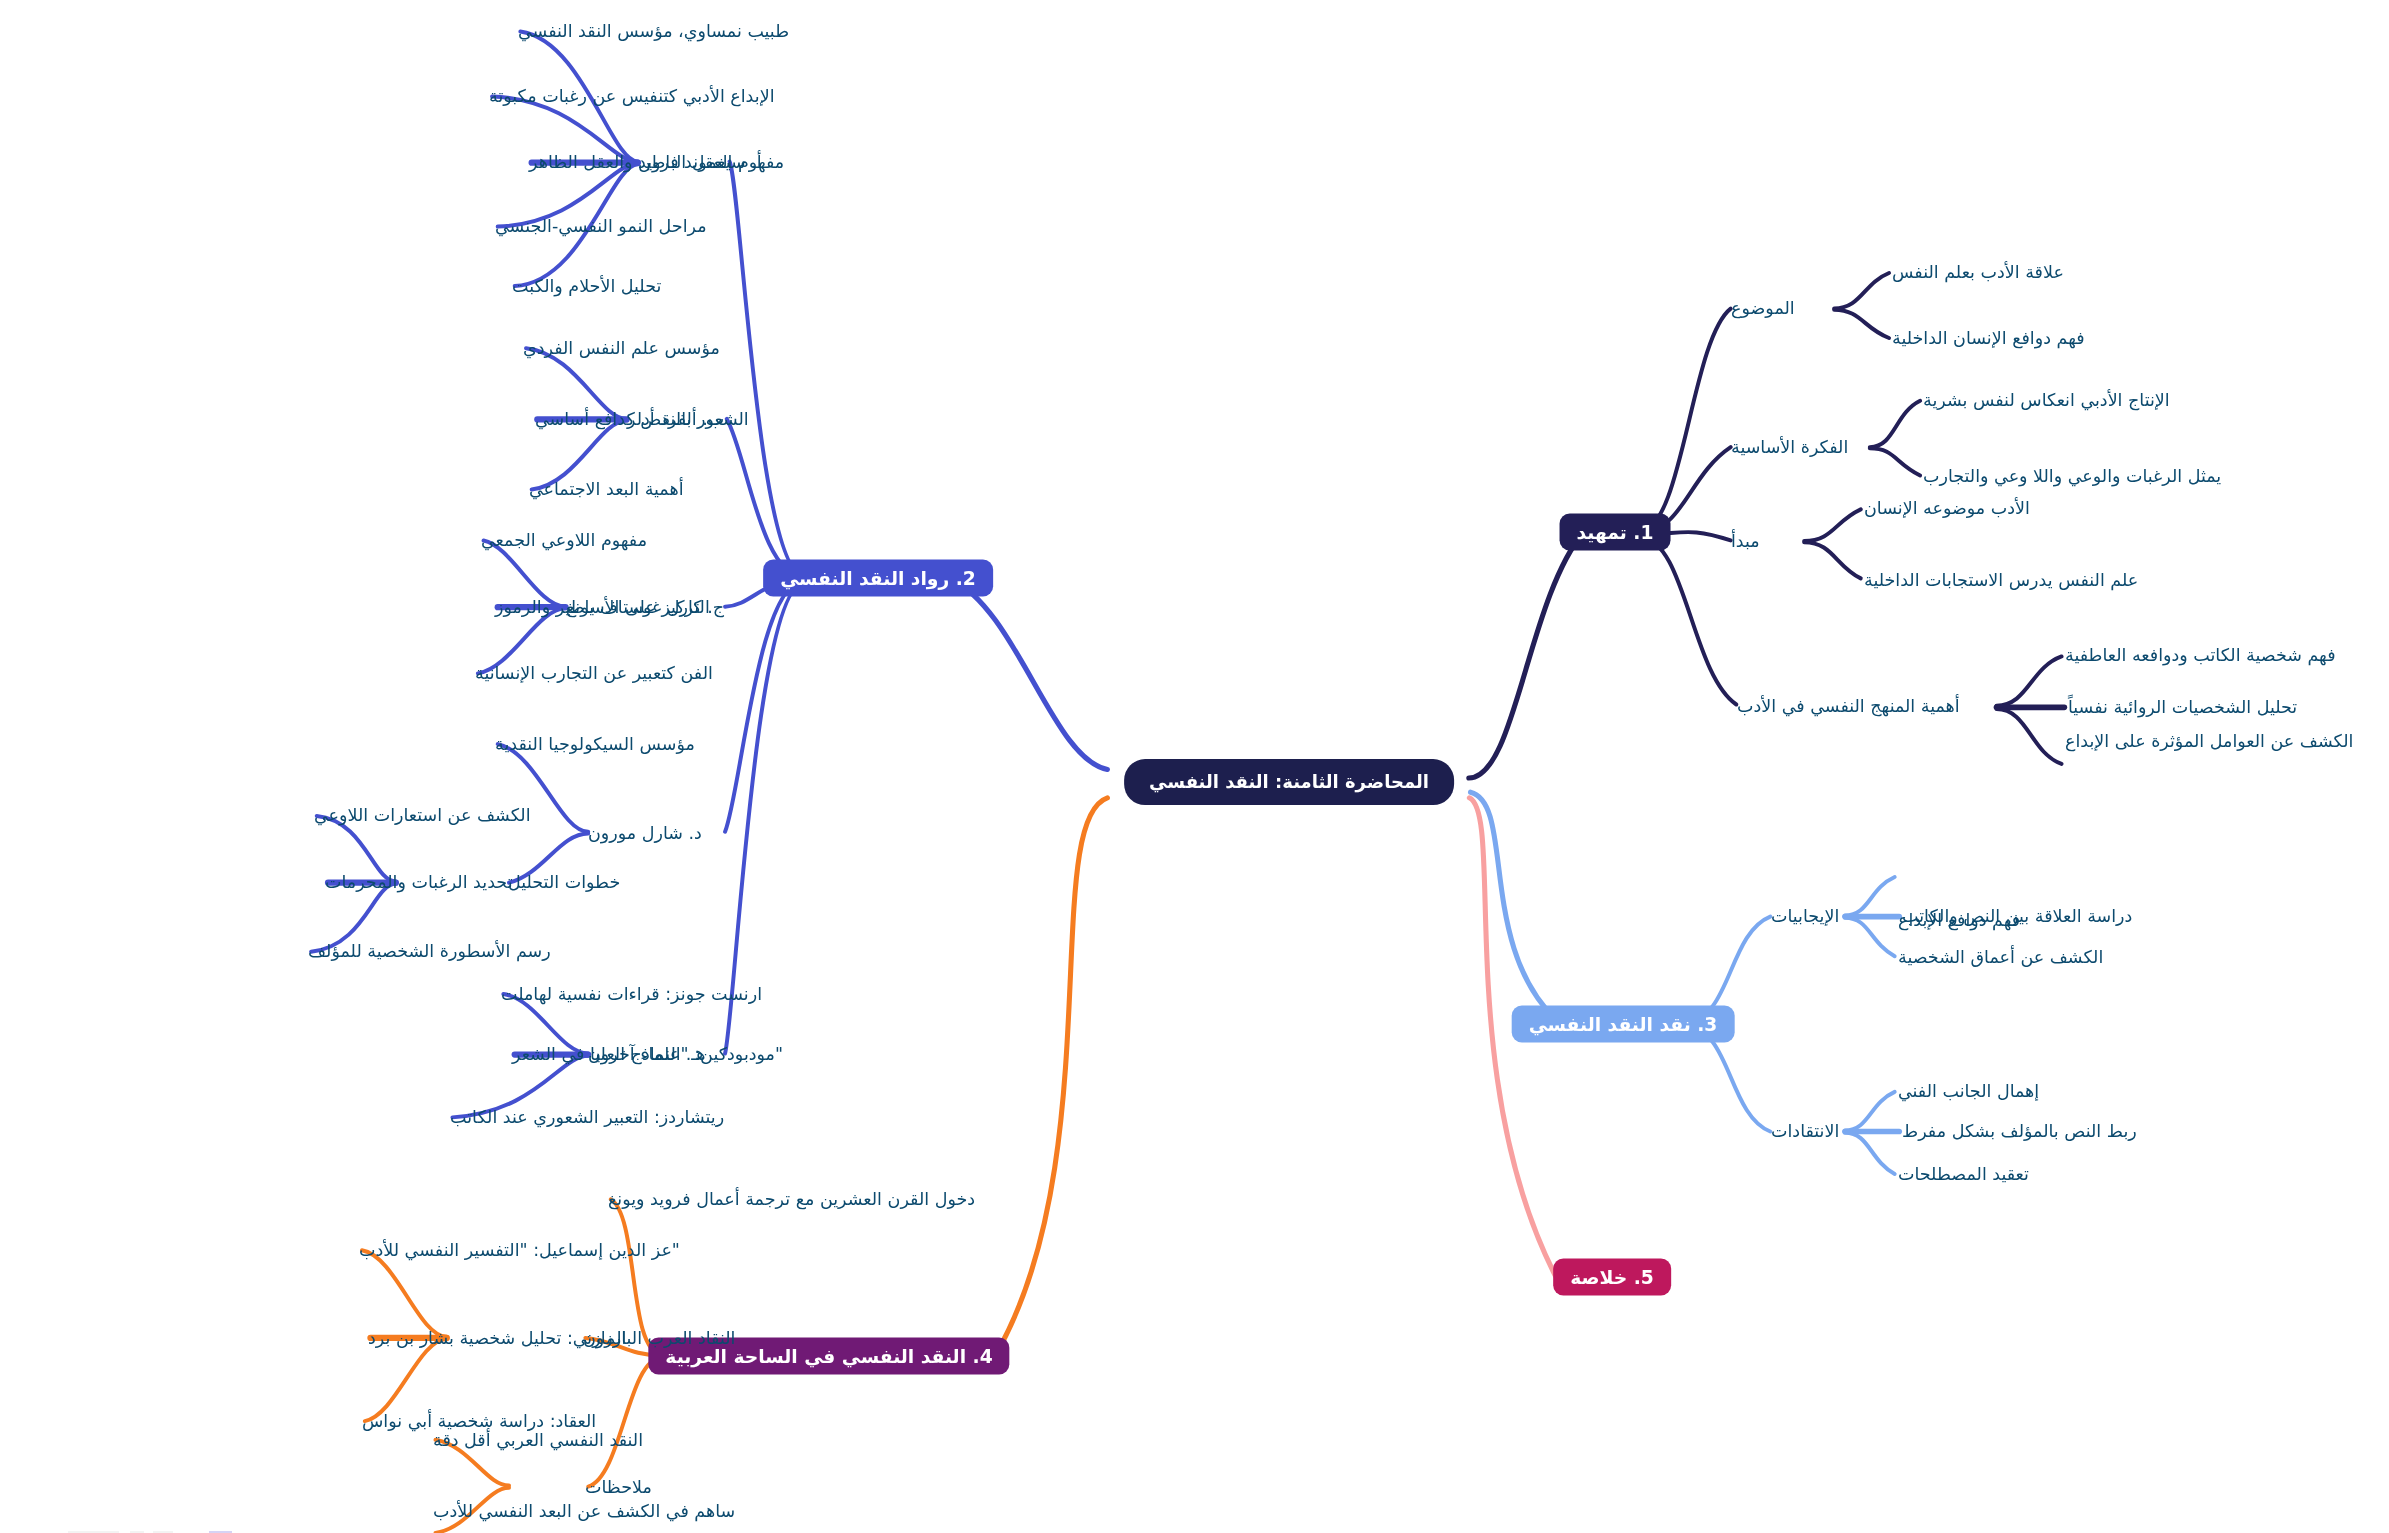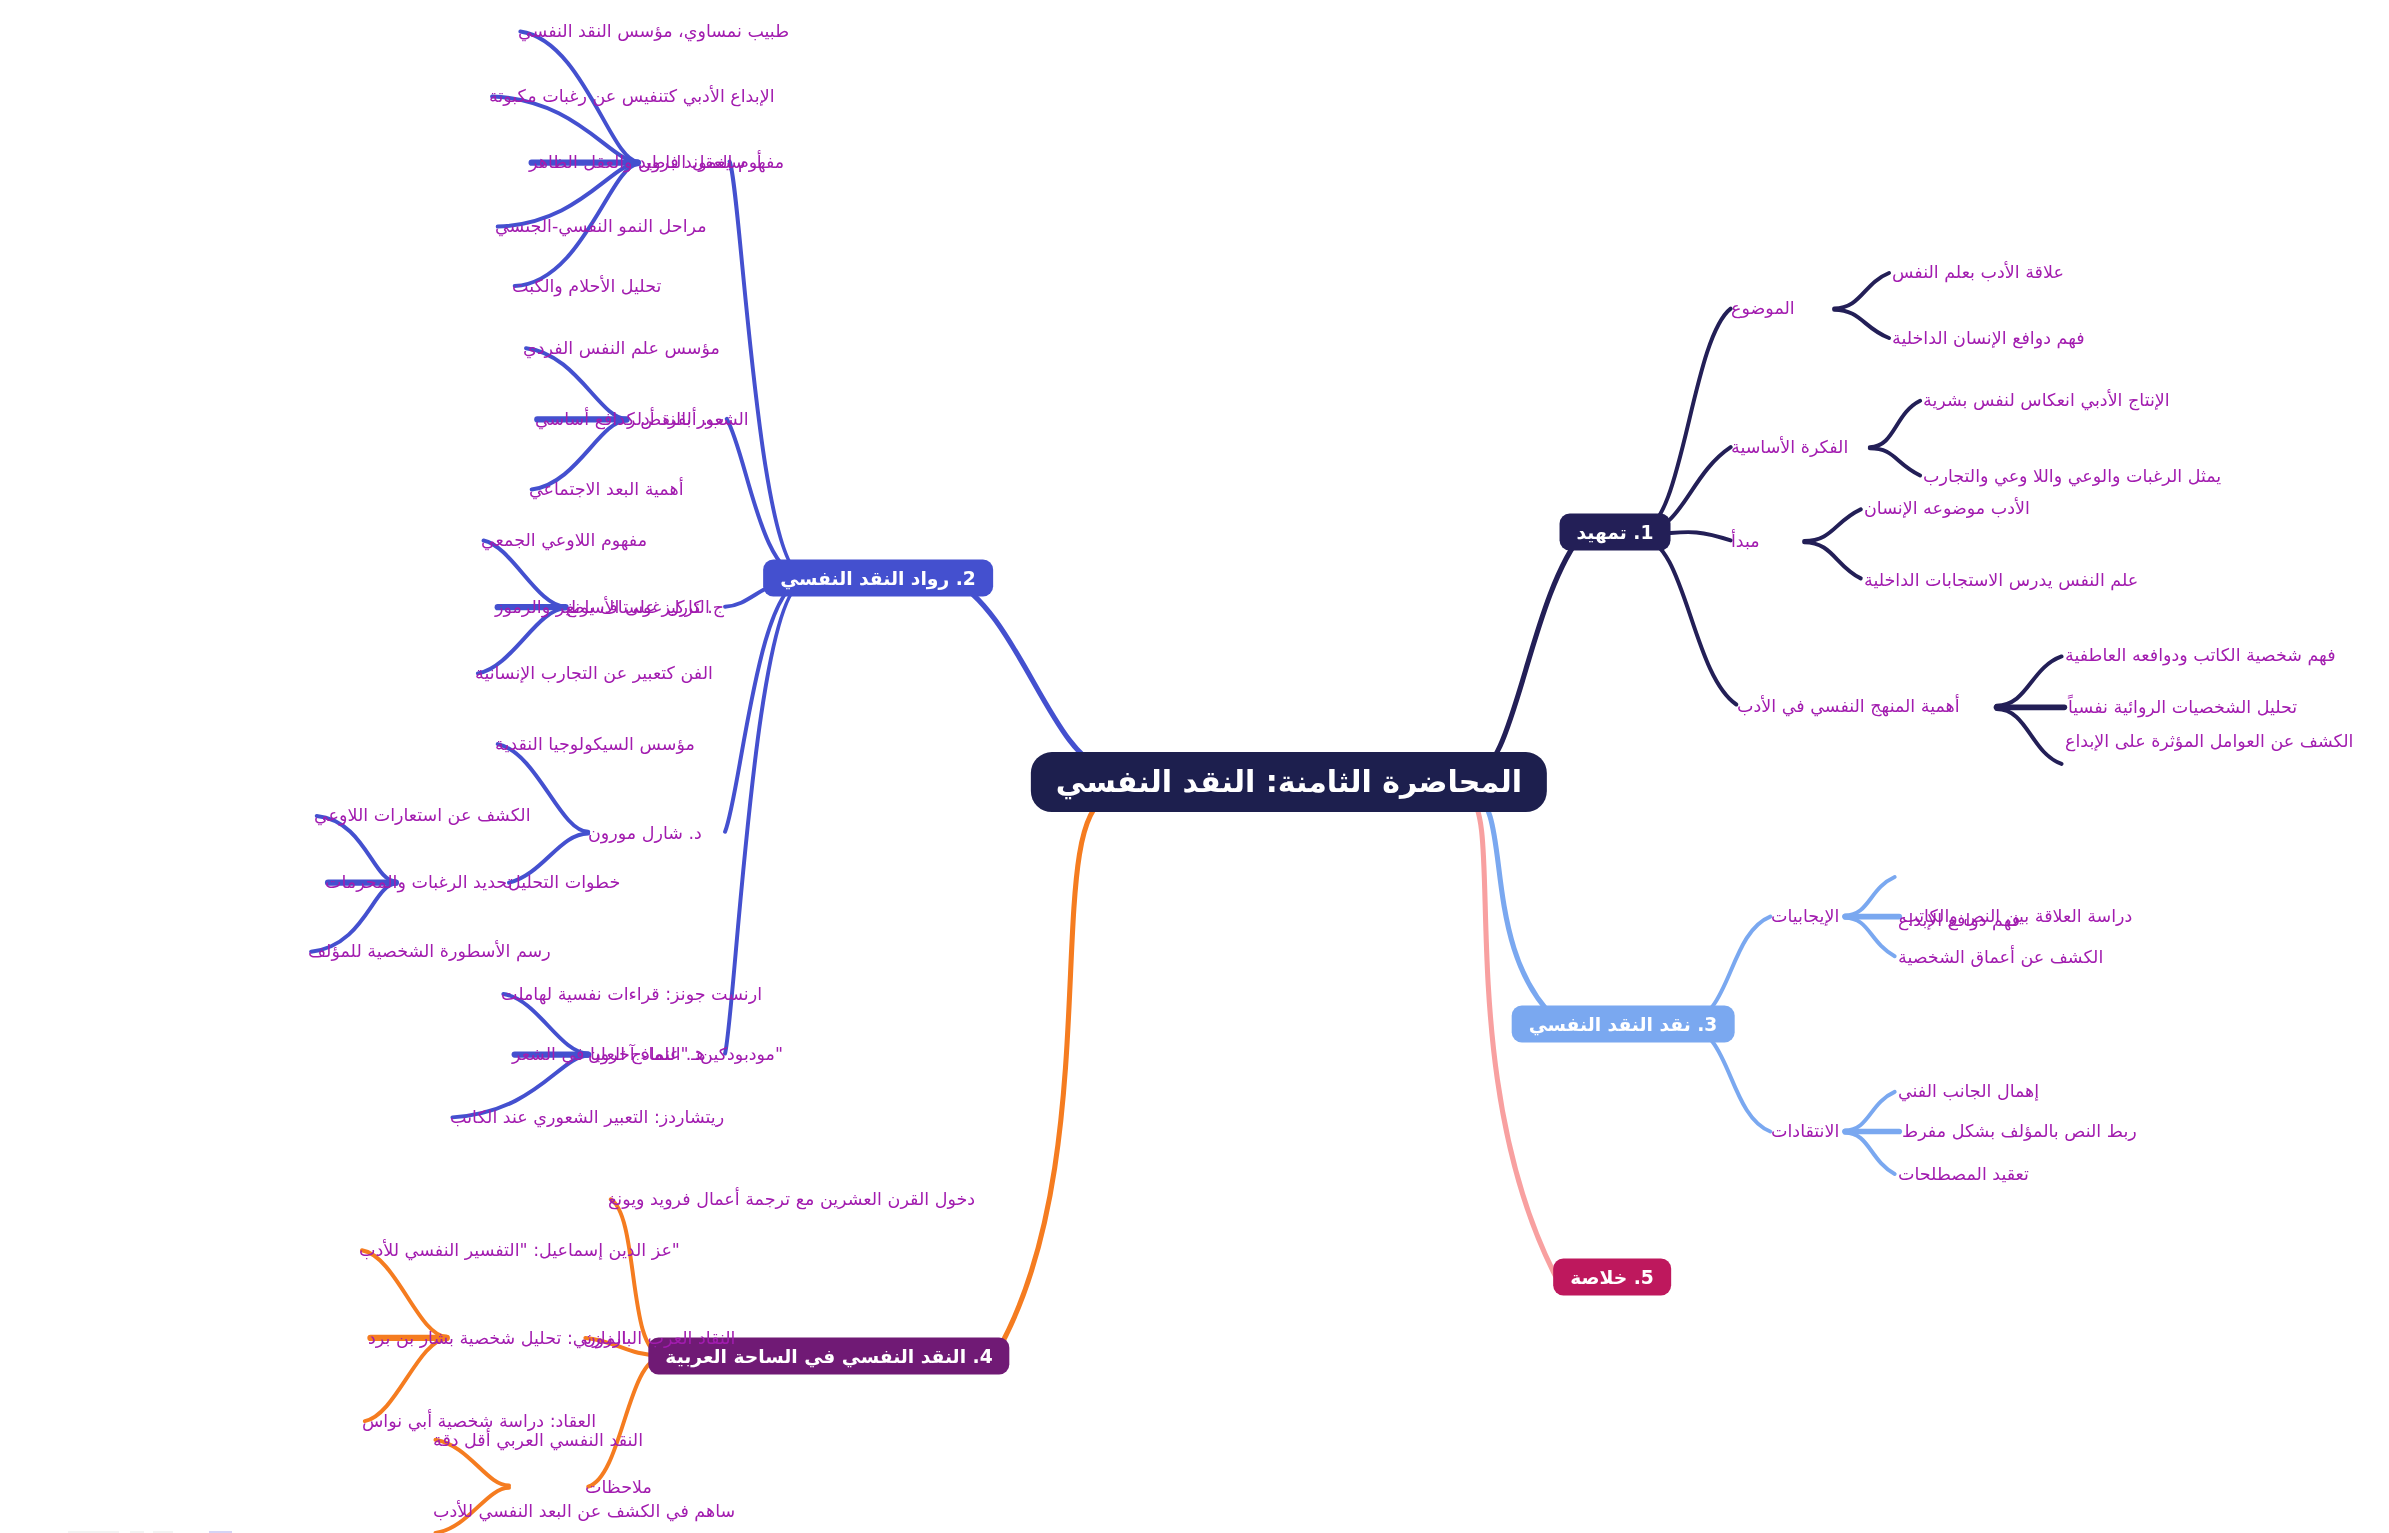--- a/index.html
+++ b/index.html
@@ -10,21 +10,21 @@
     height:1534px;
     background:#ffffff;
     overflow:hidden;
     font-family:"DejaVu Sans","Liberation Sans",sans-serif;
   }
   #wires{position:absolute;left:0;top:0;width:2389px;height:1534px;}
 
   
   .lbl{
     position:absolute;
-    color:#a21caf;
+    color:#0c4a6e;
     font-size:17.5px;
     line-height:1.15;
     white-space:nowrap;
     direction:rtl;
     unicode-bidi:isolate;
     font-family:"DejaVu Sans","Liberation Sans",sans-serif;
   }
   .lbl.r{transform:translate(0,-50%);}      
 
   
@@ -35,21 +35,21 @@
     color:#ffffff;
     font-size:18.7px;
     font-weight:bold;
     white-space:nowrap;
     padding:8px 17px;
     direction:rtl;
     unicode-bidi:isolate;
     text-align:center;
     font-family:"DejaVu Sans","Liberation Sans",sans-serif;
   }
-  .node.root{font-size:30px;padding:12.4px 25px;border-radius:21px;}
+  .node.root{font-size:18px;padding:12.4px 25px;border-radius:21px;}
   .watermark{
     position:absolute;
     left:68px;bottom:-2.3px;
     height:5.7px;width:204px;
     opacity:.25;
     background:linear-gradient(90deg,#cfcfcf 0 51px,transparent 51px 62px,#cfcfcf 62px 76px,
                transparent 76px 85px,#cfcfcf 85px 105px,transparent 105px 141px,#5b4fd6 141px 164px,transparent 164px);
   }
 </style>
 </head>

